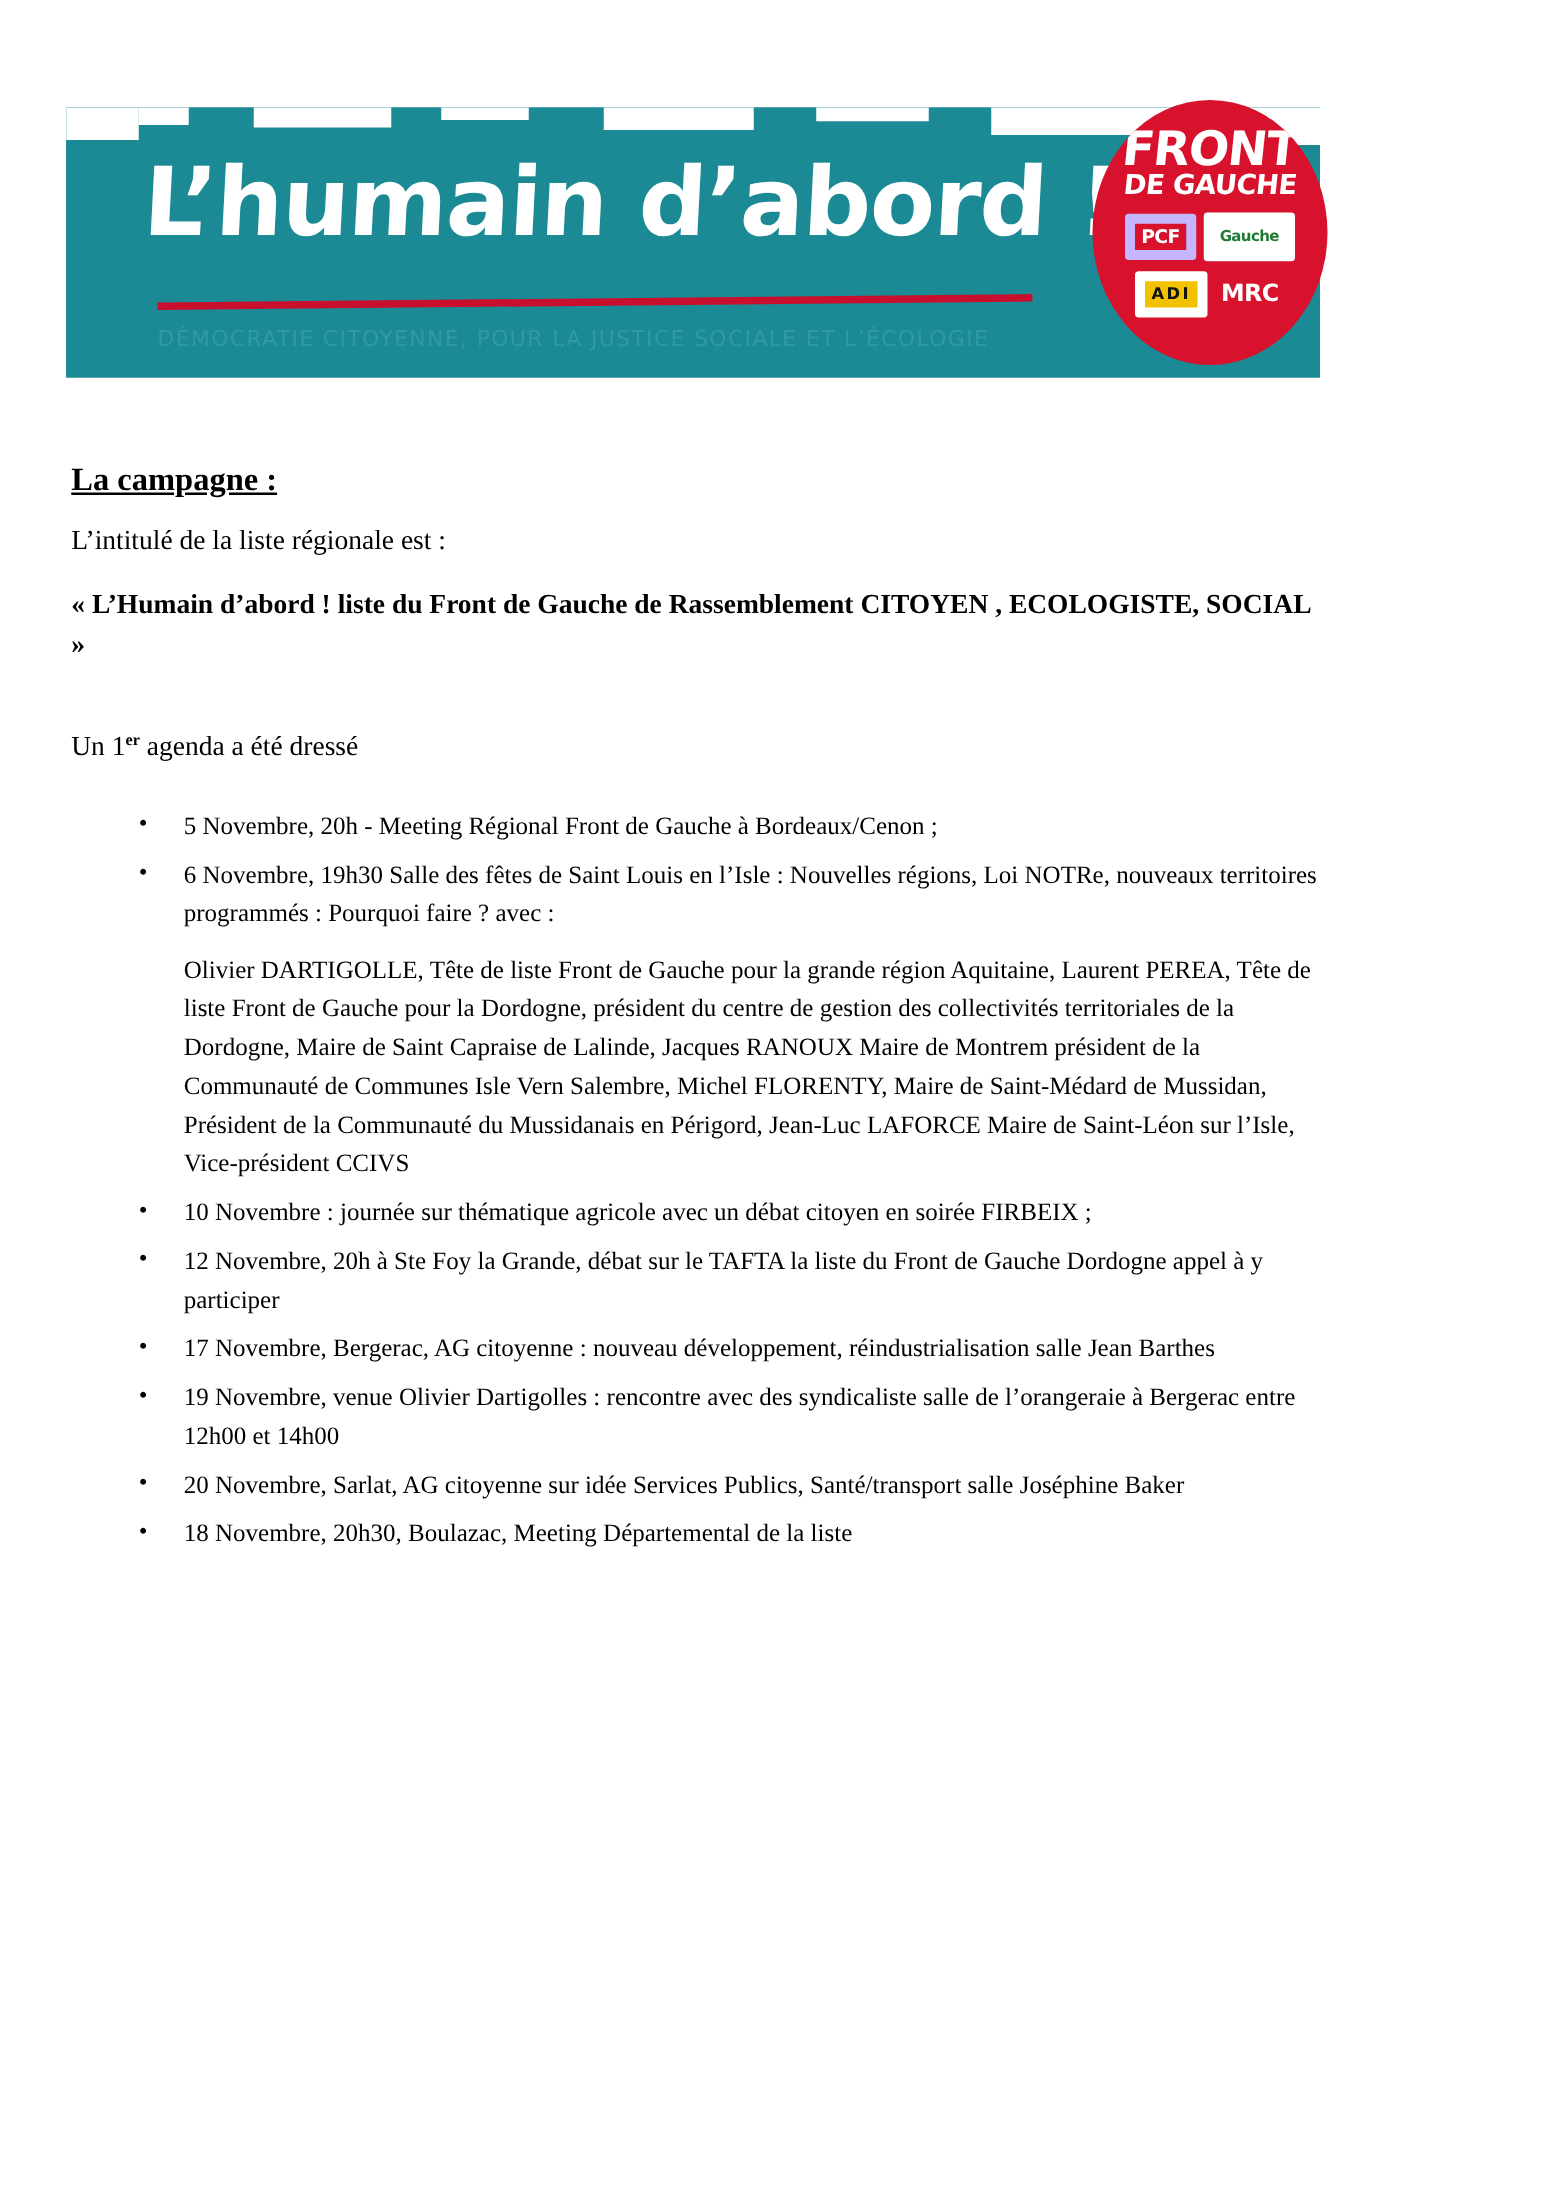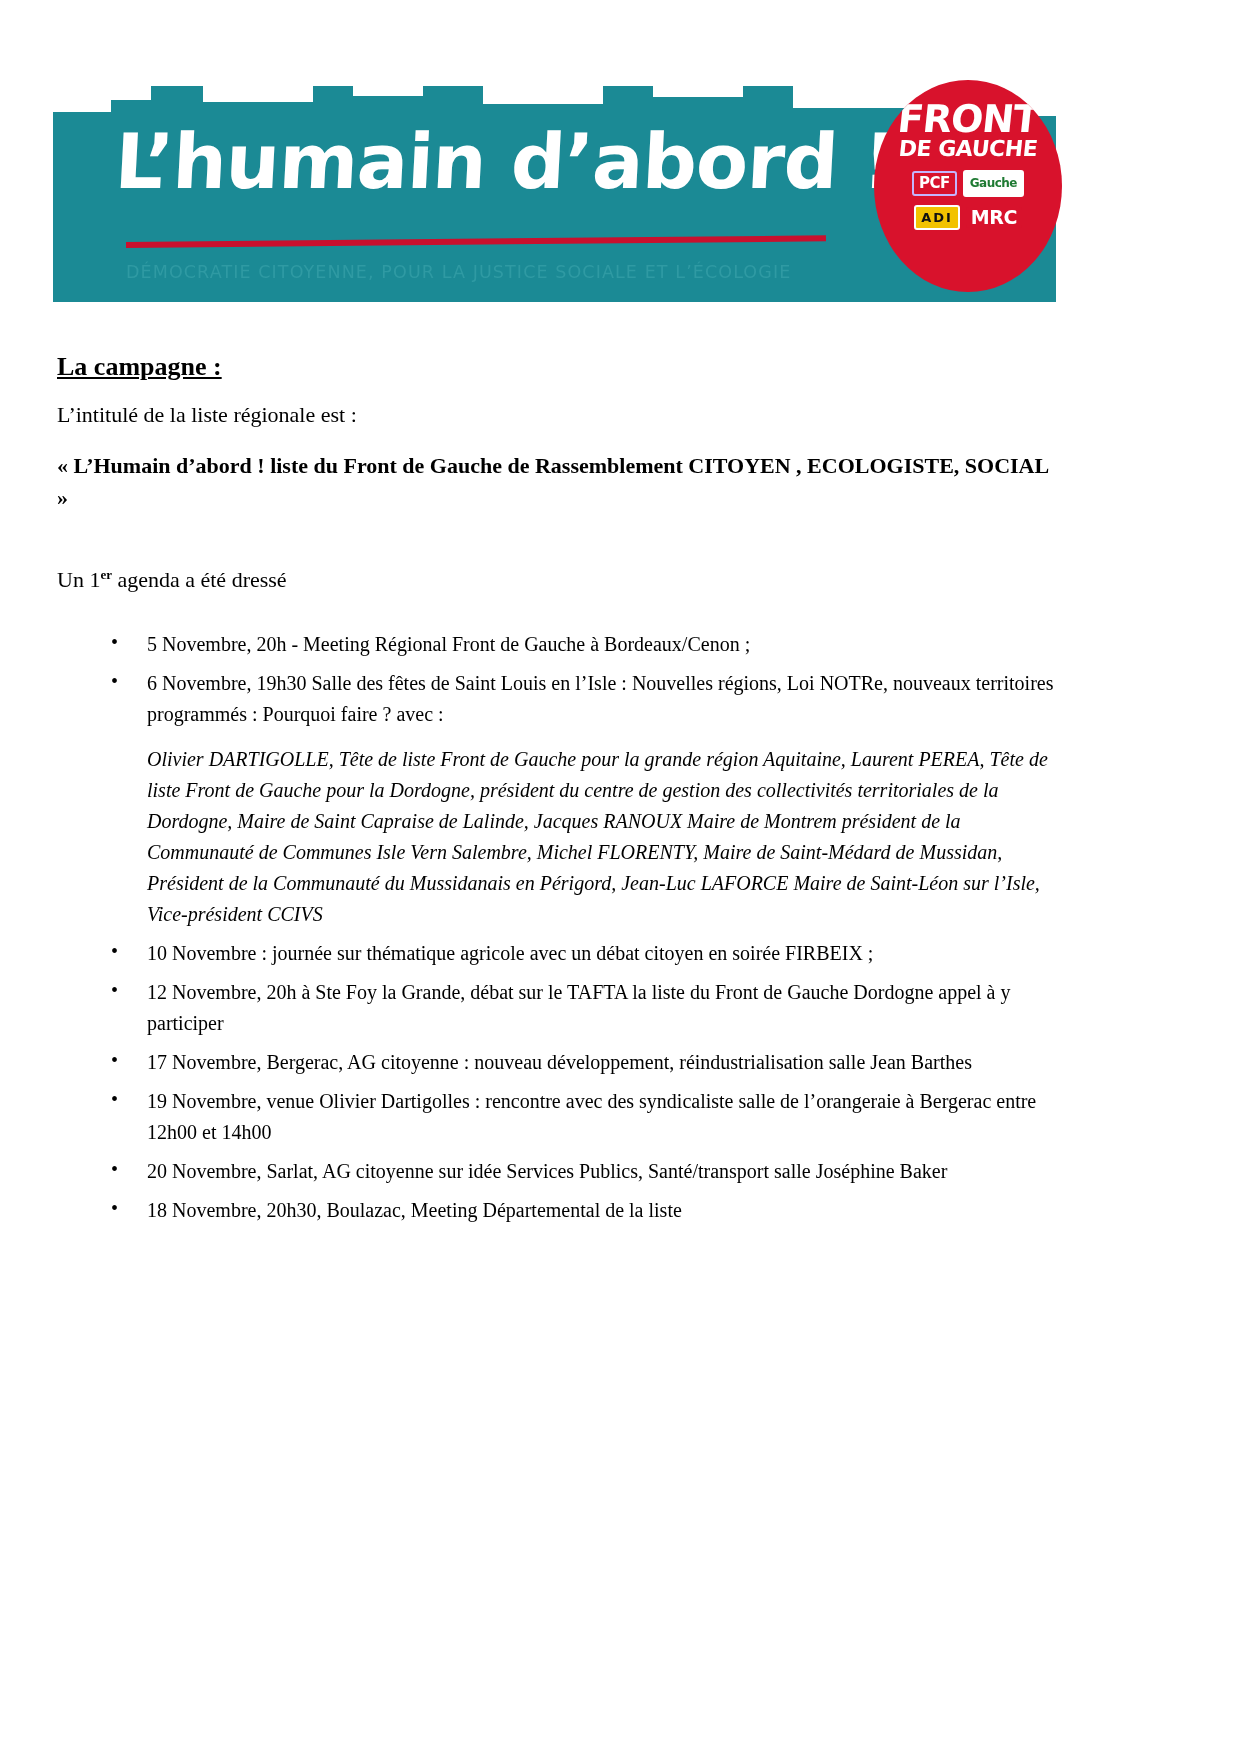--- a/index.html
+++ b/index.html
@@ -128,21 +128,21 @@
     justify-content: center;
     gap: 6px;
     margin-top: 8px;
   }
   .chip {
     font-family: "DejaVu Sans", sans-serif;
     font-weight: bold;
     font-size: 15px;
     line-height: 15px;
     padding: 3px 5px;
-    border: 2px solid #c4b5fd;
+    border: 8px solid #c4b5fd;
     border-radius: 3px;
     color: #ffffff;
     background: #d8122c;
     letter-spacing: -0.5px;
   }
   .chip-green {
     background: #ffffff;
     color: #1f7a33;
     border-color: #ffffff;
     font-size: 12px;
@@ -159,21 +159,21 @@
     background: #d8122c;
     border: none;
     font-size: 19px;
     letter-spacing: -0.5px;
   }
 
   
   .content {
     position: absolute;
     left: 57px;
-    top: 352px;
+    top: 369px;
     width: 1000px;
   }
 
   h1.section-heading {
     font-family: "Liberation Serif", serif;
     font-size: 26px;
     font-weight: bold;
     margin: 0 0 18px 0;
     text-decoration: underline;
     letter-spacing: 0;
@@ -216,21 +216,20 @@
     content: "•";
     position: absolute;
     left: 0;
     top: -2px;
     font-size: 20px;
     line-height: 31px;
   }
   ul.agenda > li .sub-block {
     display: block;
     margin-top: 14px;
-    font-style: italic;
   }
   ul.agenda > li .extra-line {
     display: block;
   }
   li.gap-sm { margin-bottom: 26px; }
   li.gap-md { margin-bottom: 44px; }
   li.gap-lg { margin-bottom: 62px; }
 
   
   .pin-badge {

